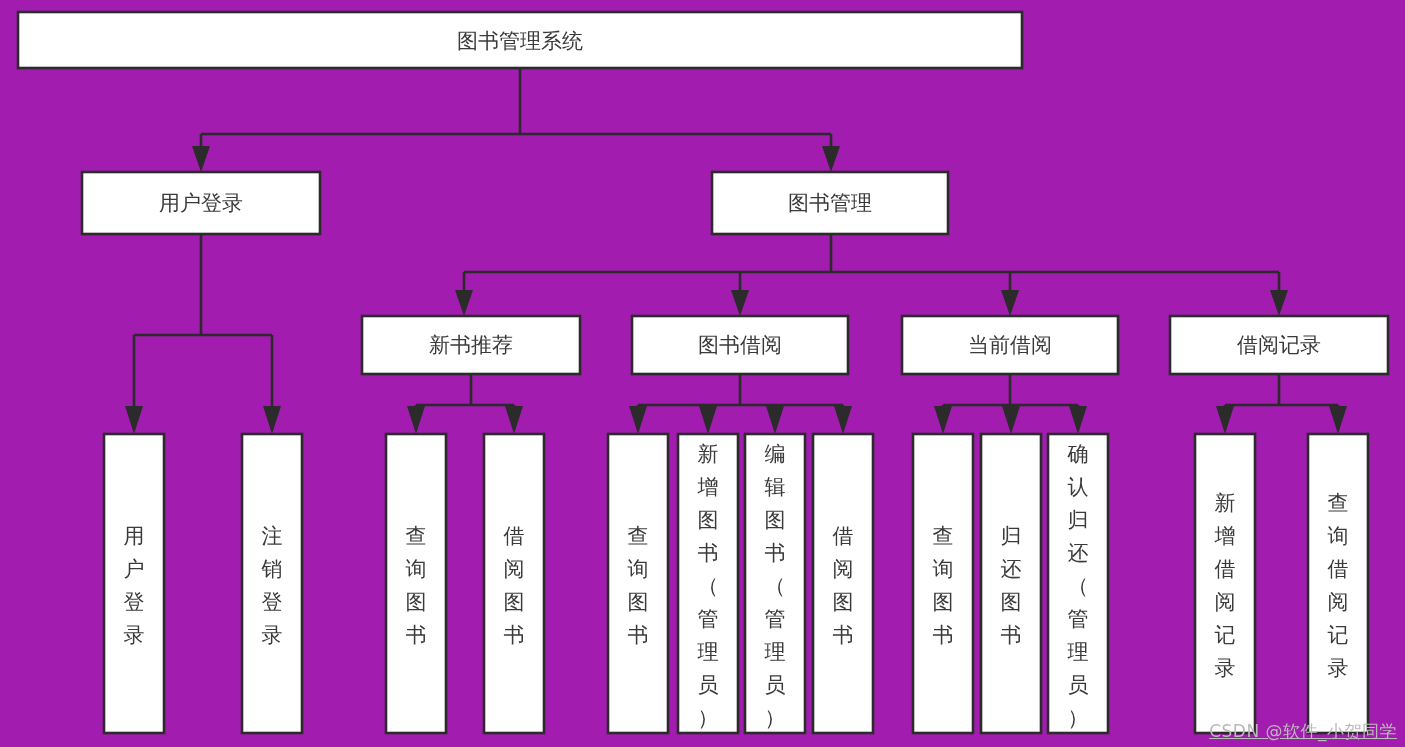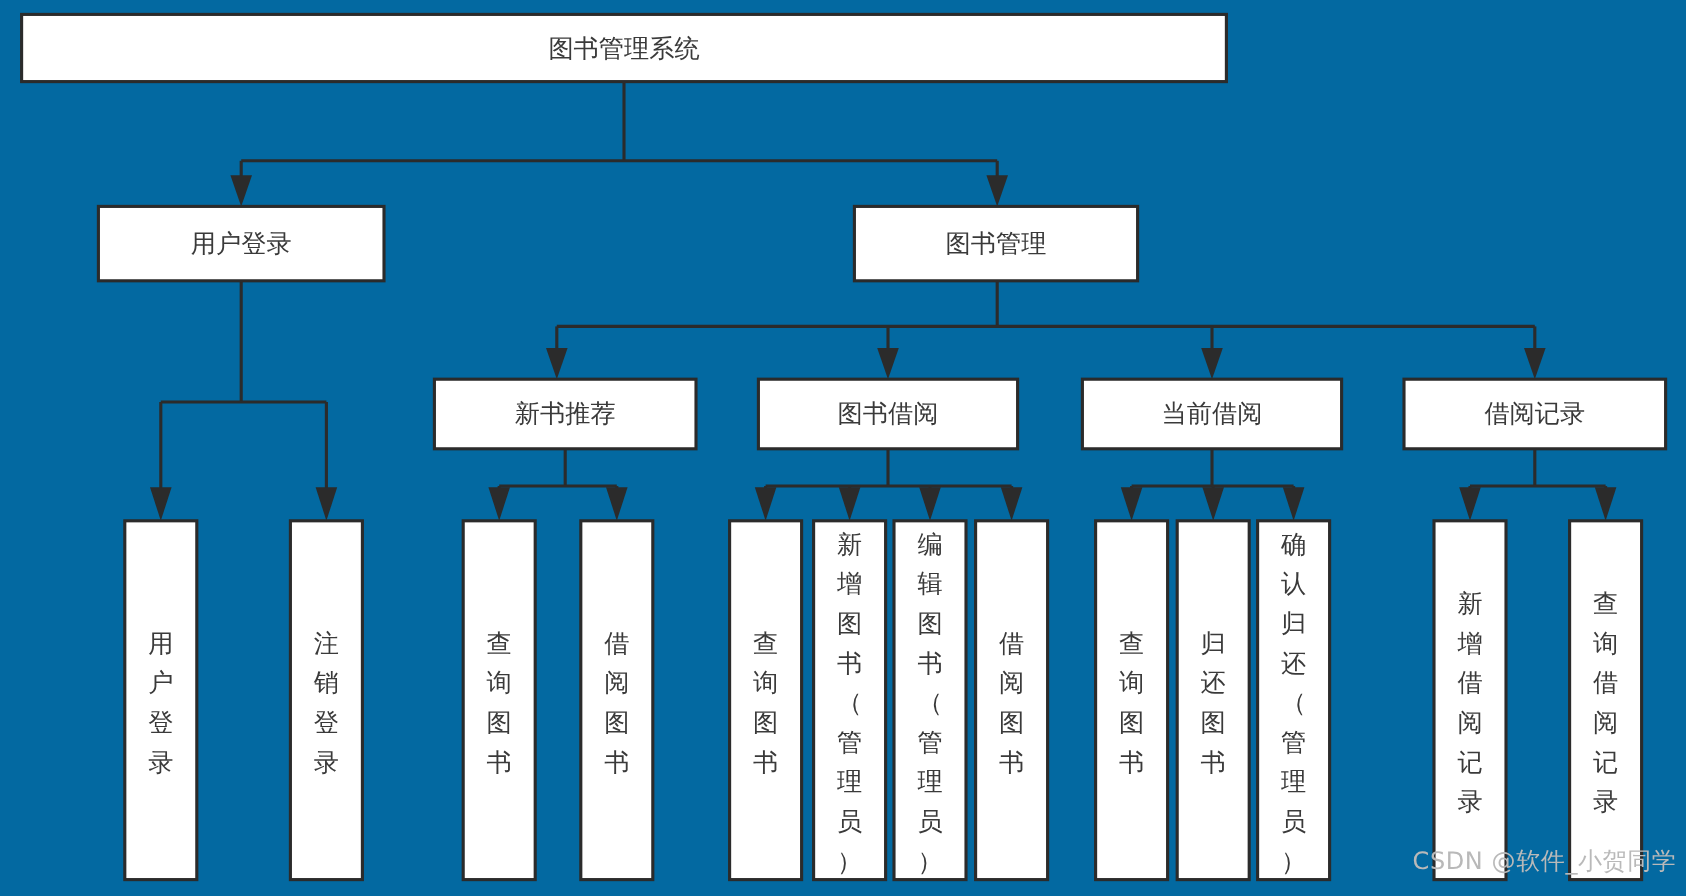--- a/index.html
+++ b/index.html
@@ -7,21 +7,21 @@
     padding: 0;
     background: #ffffff;
   }
   body {
     font-family: "DejaVu Sans", "Liberation Sans", sans-serif;
   }
   #stage {
     position: relative;
     width: 1405px;
     height: 747px;
-    background: #0369a1;
+    background: #a21caf;
     overflow: hidden;
     text-align: right;
   }
   #diagram {
     position: absolute;
     left: 0;
     top: 0;
     width: 1405px;
     height: 747px;
   }
@@ -49,27 +49,28 @@
   }
   .node-label-v {
     font-family: "DejaVu Sans", "Liberation Sans", sans-serif;
     font-size: 21px;
     fill: #3a3a3a;
     text-anchor: middle;
   }
   .watermark {
     position: absolute;
     right: 8px;
-    bottom: 16px;
-    font-family: "DejaVu Sans", "Liberation Sans", sans-serif;
-    font-size: 20px;
+    bottom: 4px;
+    font-family: "DejaVu Sans", "Liberation Sans", sans-serif;
+    font-size: 17px;
     color: #b9b9b9;
     letter-spacing: 0.5px;
     white-space: nowrap;
     user-select: none;
+    text-decoration: underline;
   }
 </style>
 </head>
 <body>
 
 <div id="stage">
 
   <svg id="diagram" viewBox="0 0 1405 747">
 
     <g>

